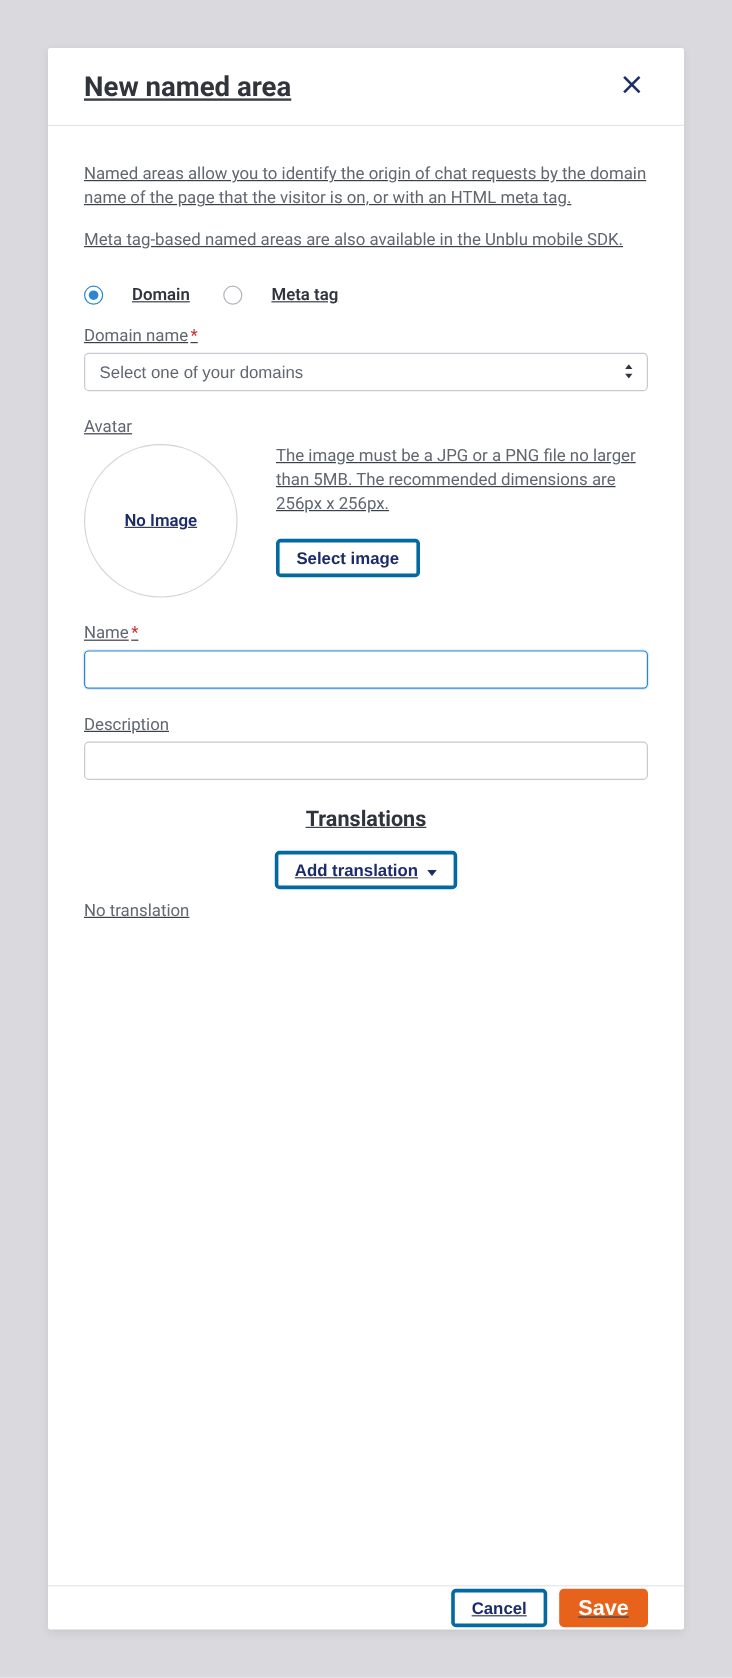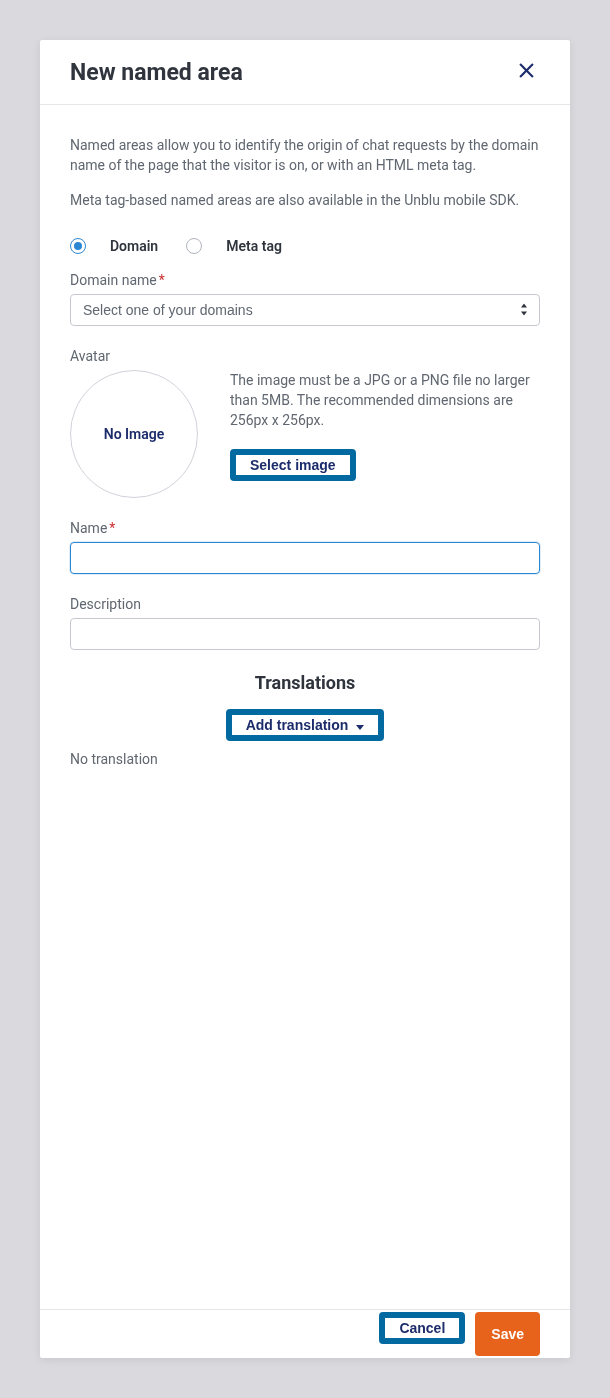--- a/index.html
+++ b/index.html
@@ -16,20 +16,21 @@
       color: #3a3f4a;
     }
     .modal {
       background: #ffffff;
       width: 530px;
       height: 1318px;
       border-radius: 2px;
       display: flex;
       flex-direction: column;
       box-shadow: 0 2px 8px rgba(0,0,0,0.08);
+      text-decoration: underline;
     }
     .modal-header {
       display: flex;
       align-items: center;
       justify-content: space-between;
       padding: 18px 30px 18px 30px;
       border-bottom: 1px solid #e5e5ea;
     }
     .modal-title {
       font-size: 23px;
@@ -162,21 +163,21 @@
     }
     .avatar-hint {
       font-size: 14px;
       line-height: 1.45;
       color: #606770;
       margin-bottom: 18px;
     }
     .btn-outline {
       height: 32px;
       padding: 0 14px;
-      border: 6px solid #0369a1;
+      border: 3px solid #0369a1;
       border-radius: 4px;
       background: #fff;
       color: #1c2c6b;
       font-size: 14px;
       font-weight: 600;
       cursor: pointer;
       display: inline-flex;
       align-items: center;
       gap: 6px;
     }
@@ -216,27 +217,27 @@
     }
     .modal-footer {
       border-top: 1px solid #e5e5ea;
       padding: 2px 30px;
       display: flex;
       justify-content: flex-end;
       gap: 10px;
       margin-top: 40px;
     }
     .btn-primary {
-      height: 44px;
+      height: 32px;
       padding: 0 16px;
       border: none;
       border-radius: 4px;
       background: #e7631c;
       color: #fff;
-      font-size: 14px;
+      font-size: 18px;
       font-weight: 600;
       cursor: pointer;
     }
   </style>
 </head>
 <body>
 
 <div class="modal">
 
   <div class="modal-header">

